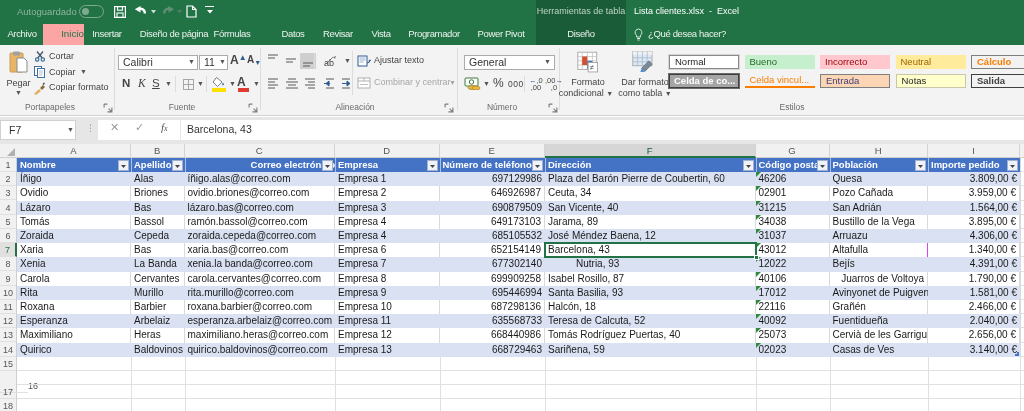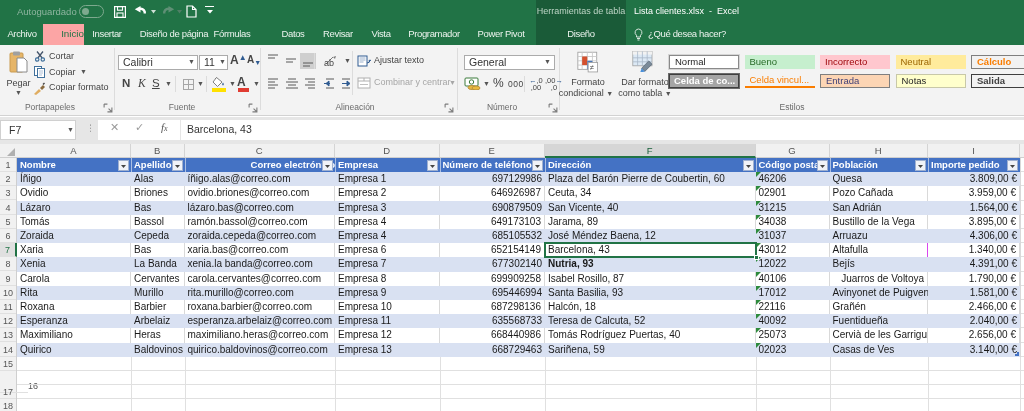--- a/index.html
+++ b/index.html
@@ -483,21 +483,21 @@
         </svg>
         <div class="cell" style="left:812.5px; width:98.5px;border-right:1px solid #d946ef;">Altafulla</div>
         <div class="cell num" style="left:911px; width:92px;border-right:1px solid #d9d9d9;">1.340,00 €</div>
       </div>
       <div class="row" style="top:99.39999999999999px; width:1003px;background:#d9e1f2;">
         <div class="cell" style="left:0px; width:114px;">Xenia</div>
         <div class="cell" style="left:114px; width:53.5px;">La Banda</div>
         <div class="cell" style="left:167.5px; width:150.5px;">xenia.la banda@correo.com</div>
         <div class="cell" style="left:318px; width:104.5px;">Empresa 7</div>
         <div class="cell num" style="left:422.5px; width:105.5px;">677302140</div>
-        <div class="cell" style="left:528px; width:210.5px;font-weight:bold;">Nutria, 93</div>
+        <div class="cell" style="left:556px; width:210.5px;">Nutria, 93</div>
         <div class="cell" style="left:738.5px; width:74px;">12022</div>
         <svg style="position:absolute; left:738.5px; top:0;" width="5" height="5" viewBox="0 0 5 5">
           <path d="M0 0 h5 l-5 5 z" fill="#2e8b3d"></path>
         </svg>
         <div class="cell" style="left:812.5px; width:98.5px;">Bejís</div>
         <div class="cell num" style="left:911px; width:92px;">4.391,00 €</div>
       </div>
       <div class="row" style="top:113.6px; width:1003px;">
         <div class="cell" style="left:0px; width:114px;border-right:1px solid #d9d9d9;">Carola</div>
         <div class="cell" style="left:114px; width:53.5px;border-right:1px solid #d9d9d9;">Cervantes</div>

